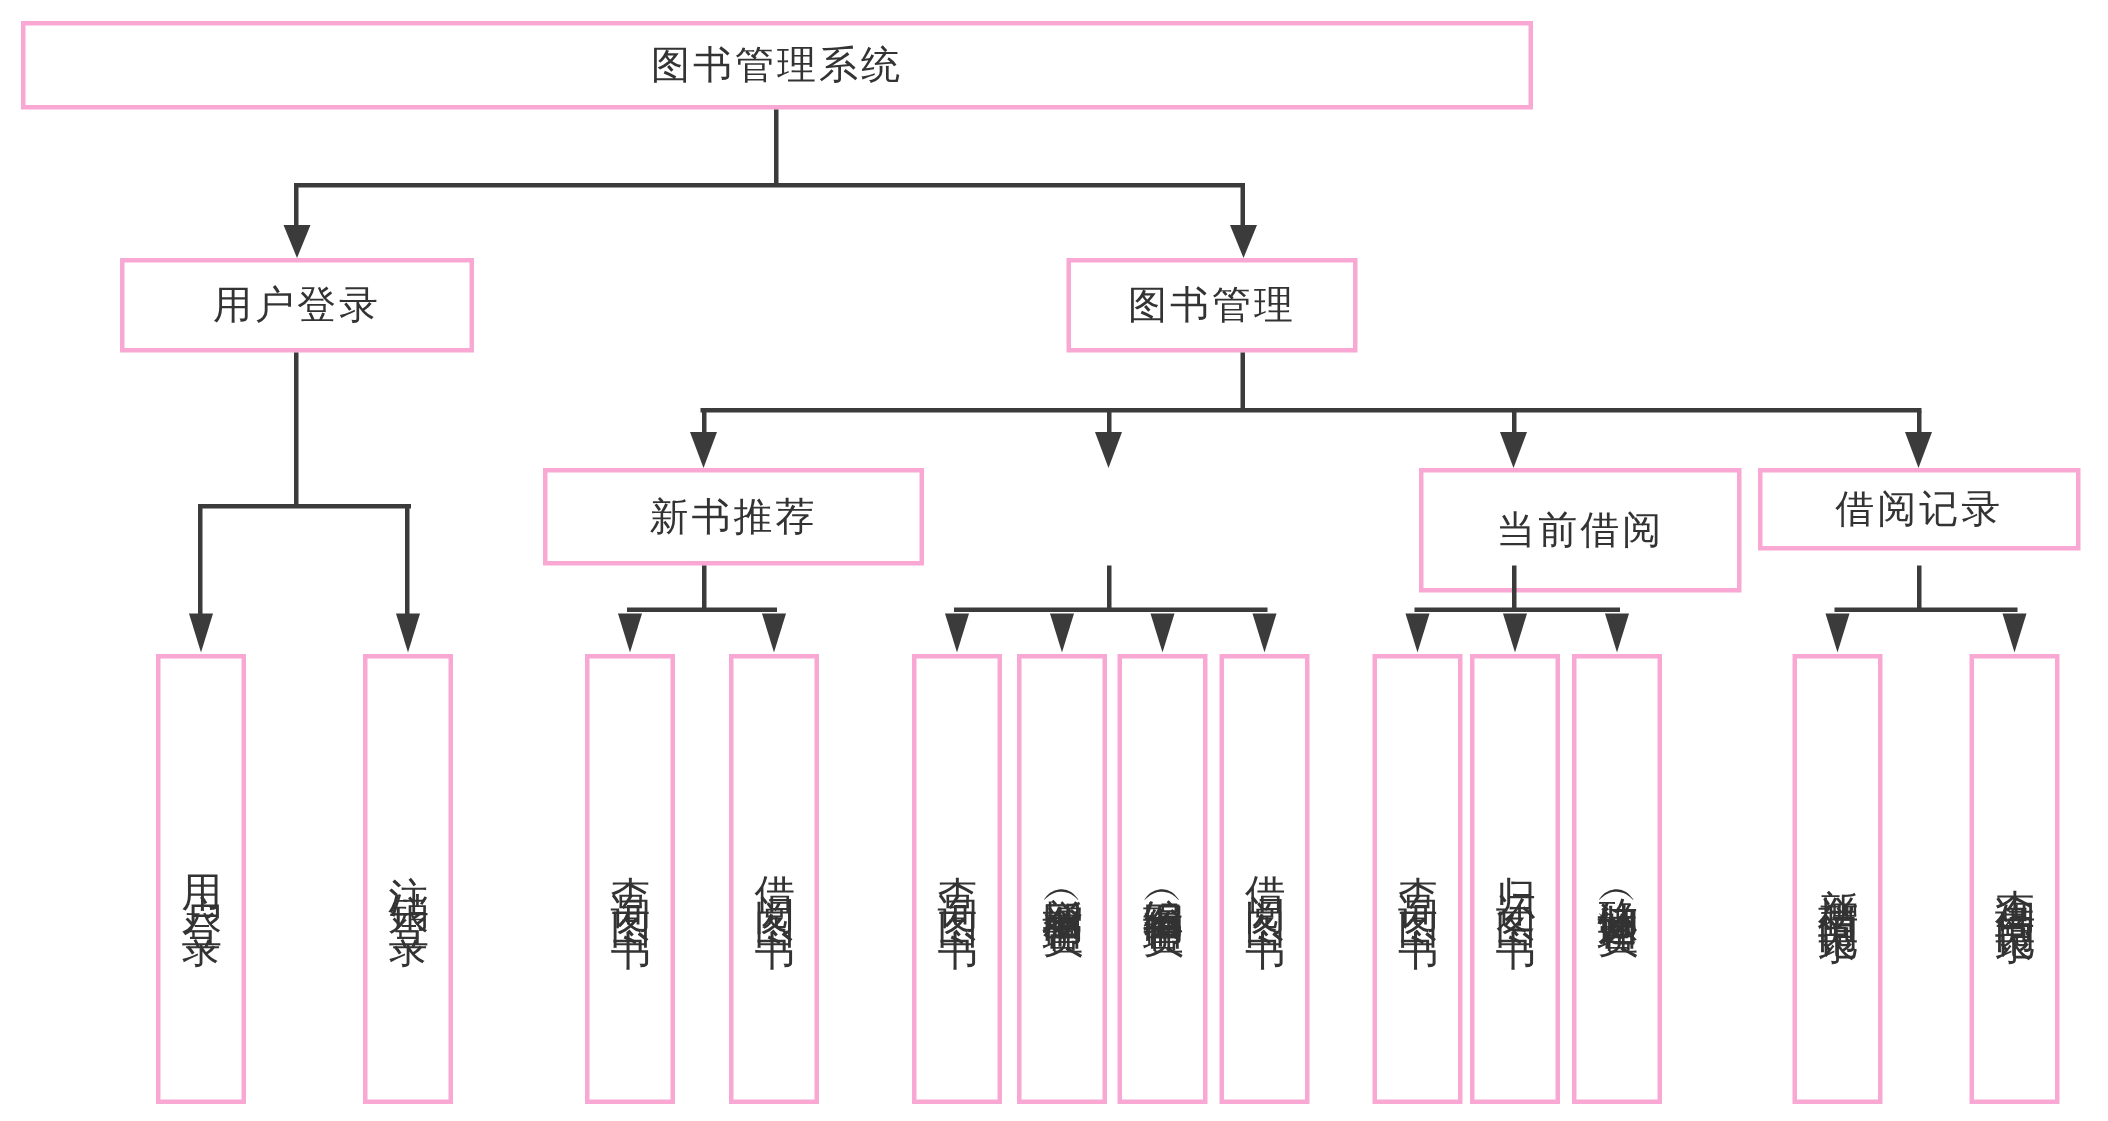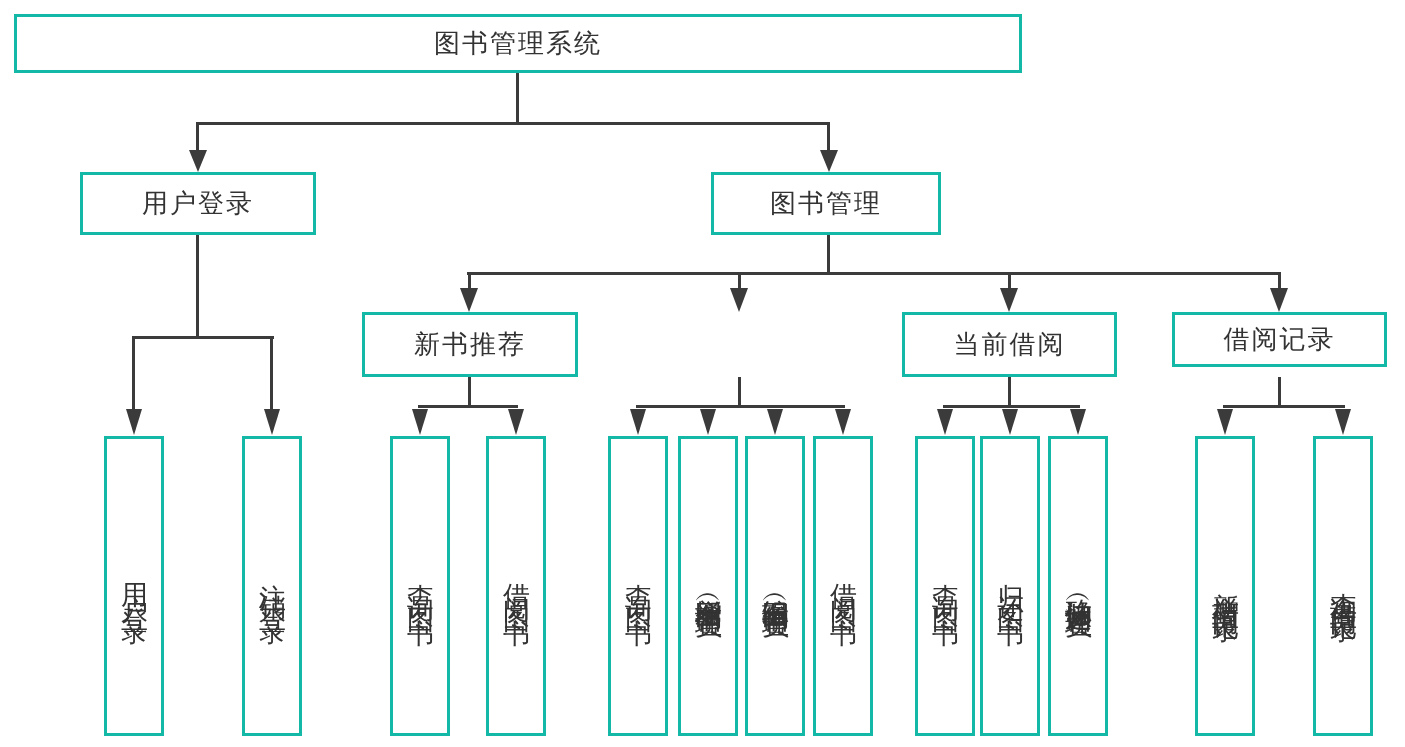--- a/index.html
+++ b/index.html
@@ -7,21 +7,21 @@
     position:relative;
     width:1405px;height:747px;
     background:#ffffff;
     font-family:"Liberation Sans","DejaVu Sans",sans-serif;
     color:#333333;
     overflow:hidden;
   }
   .box{
     position:absolute;
     background:#ffffff;
-    border:3px solid #14b8a6;
+    border:3px solid #f9a8d4;
     box-sizing:border-box;
     display:flex;align-items:center;justify-content:center;
   }
   .box .lbl{
     font-size:26px;
     letter-spacing:2px;
     color:#333333;
     white-space:nowrap;
   }
   .leaf{top:436px;width:60px;height:300px;}
@@ -64,21 +64,21 @@
   <div class="vline" style="left:516px;top:73px;height:51px"></div>
   <div class="hline" style="left:196px;top:122px;width:634px"></div>
   <div class="vline" style="left:196px;top:122px;height:30px"></div>
   <div class="arrow sm" style="left:189px;top:150px"></div>
   <div class="vline" style="left:827px;top:122px;height:30px"></div>
   <div class="arrow sm" style="left:820px;top:150px"></div>
 
   <div class="box" style="left:80px;top:172px;width:236px;height:63px">
     <span class="lbl">用户登录</span>
   </div>
-  <div class="box" style="left:711px;top:172px;width:230px;height:63px">
+  <div class="box" style="left:711px;top:172px;width:194px;height:63px">
     <span class="lbl">图书管理</span>
   </div>
 
   <div class="vline" style="left:196px;top:235px;height:103px"></div>
   <div class="hline" style="left:132px;top:336px;width:142px"></div>
   <div class="vline" style="left:132px;top:338px;height:72px"></div>
   <div class="arrow" style="left:126px;top:409px"></div>
   <div class="vline" style="left:270px;top:338px;height:72px"></div>
   <div class="arrow" style="left:264px;top:409px"></div>
 
@@ -86,24 +86,24 @@
   <div class="hline" style="left:467px;top:272px;width:814px"></div>
   <div class="vline" style="left:468px;top:274px;height:16px"></div>
   <div class="arrow md" style="left:460px;top:288px"></div>
   <div class="vline" style="left:738px;top:274px;height:16px"></div>
   <div class="arrow md" style="left:730px;top:288px"></div>
   <div class="vline" style="left:1008px;top:274px;height:16px"></div>
   <div class="arrow md" style="left:1000px;top:288px"></div>
   <div class="vline" style="left:1278px;top:274px;height:16px"></div>
   <div class="arrow md" style="left:1270px;top:288px"></div>
 
-  <div class="box" style="left:362px;top:312px;width:216px;height:65px">
+  <div class="box" style="left:362px;top:312px;width:254px;height:65px">
     <span class="lbl">新书推荐</span>
   </div>
-  <div class="box" style="left:902px;top:312px;width:215px;height:65px">
+  <div class="box" style="left:946px;top:312px;width:215px;height:83px">
     <span class="lbl">当前借阅</span>
   </div>
   <div class="box" style="left:1172px;top:312px;width:215px;height:55px">
     <span class="lbl">借阅记录</span>
   </div>
 
   <div class="vline" style="left:468px;top:377px;height:30px"></div>
   <div class="hline" style="left:418px;top:405px;width:100px"></div>
   <div class="arrow" style="left:412px;top:409px"></div>
   <div class="arrow" style="left:508px;top:409px"></div>

